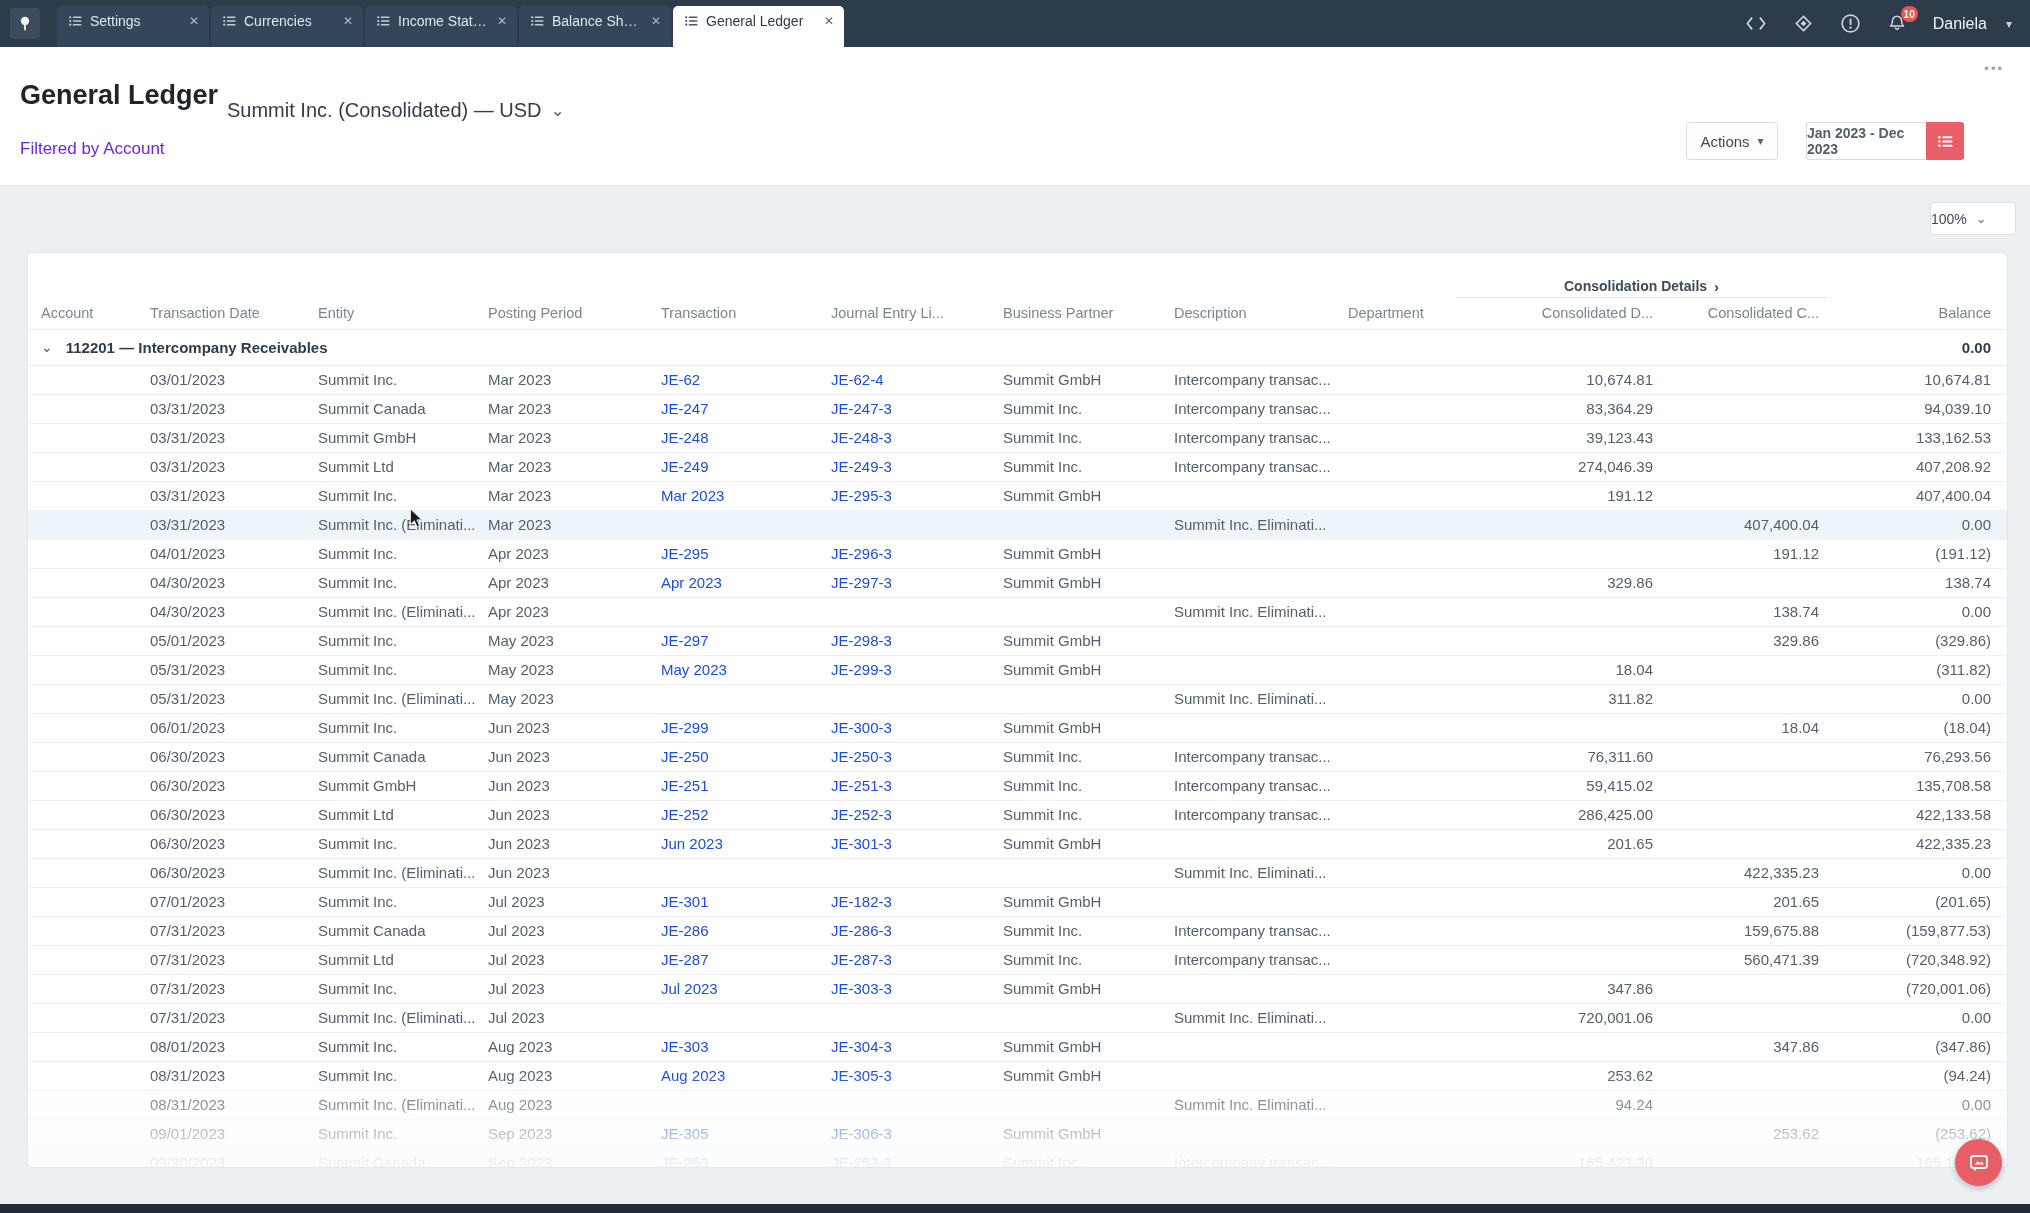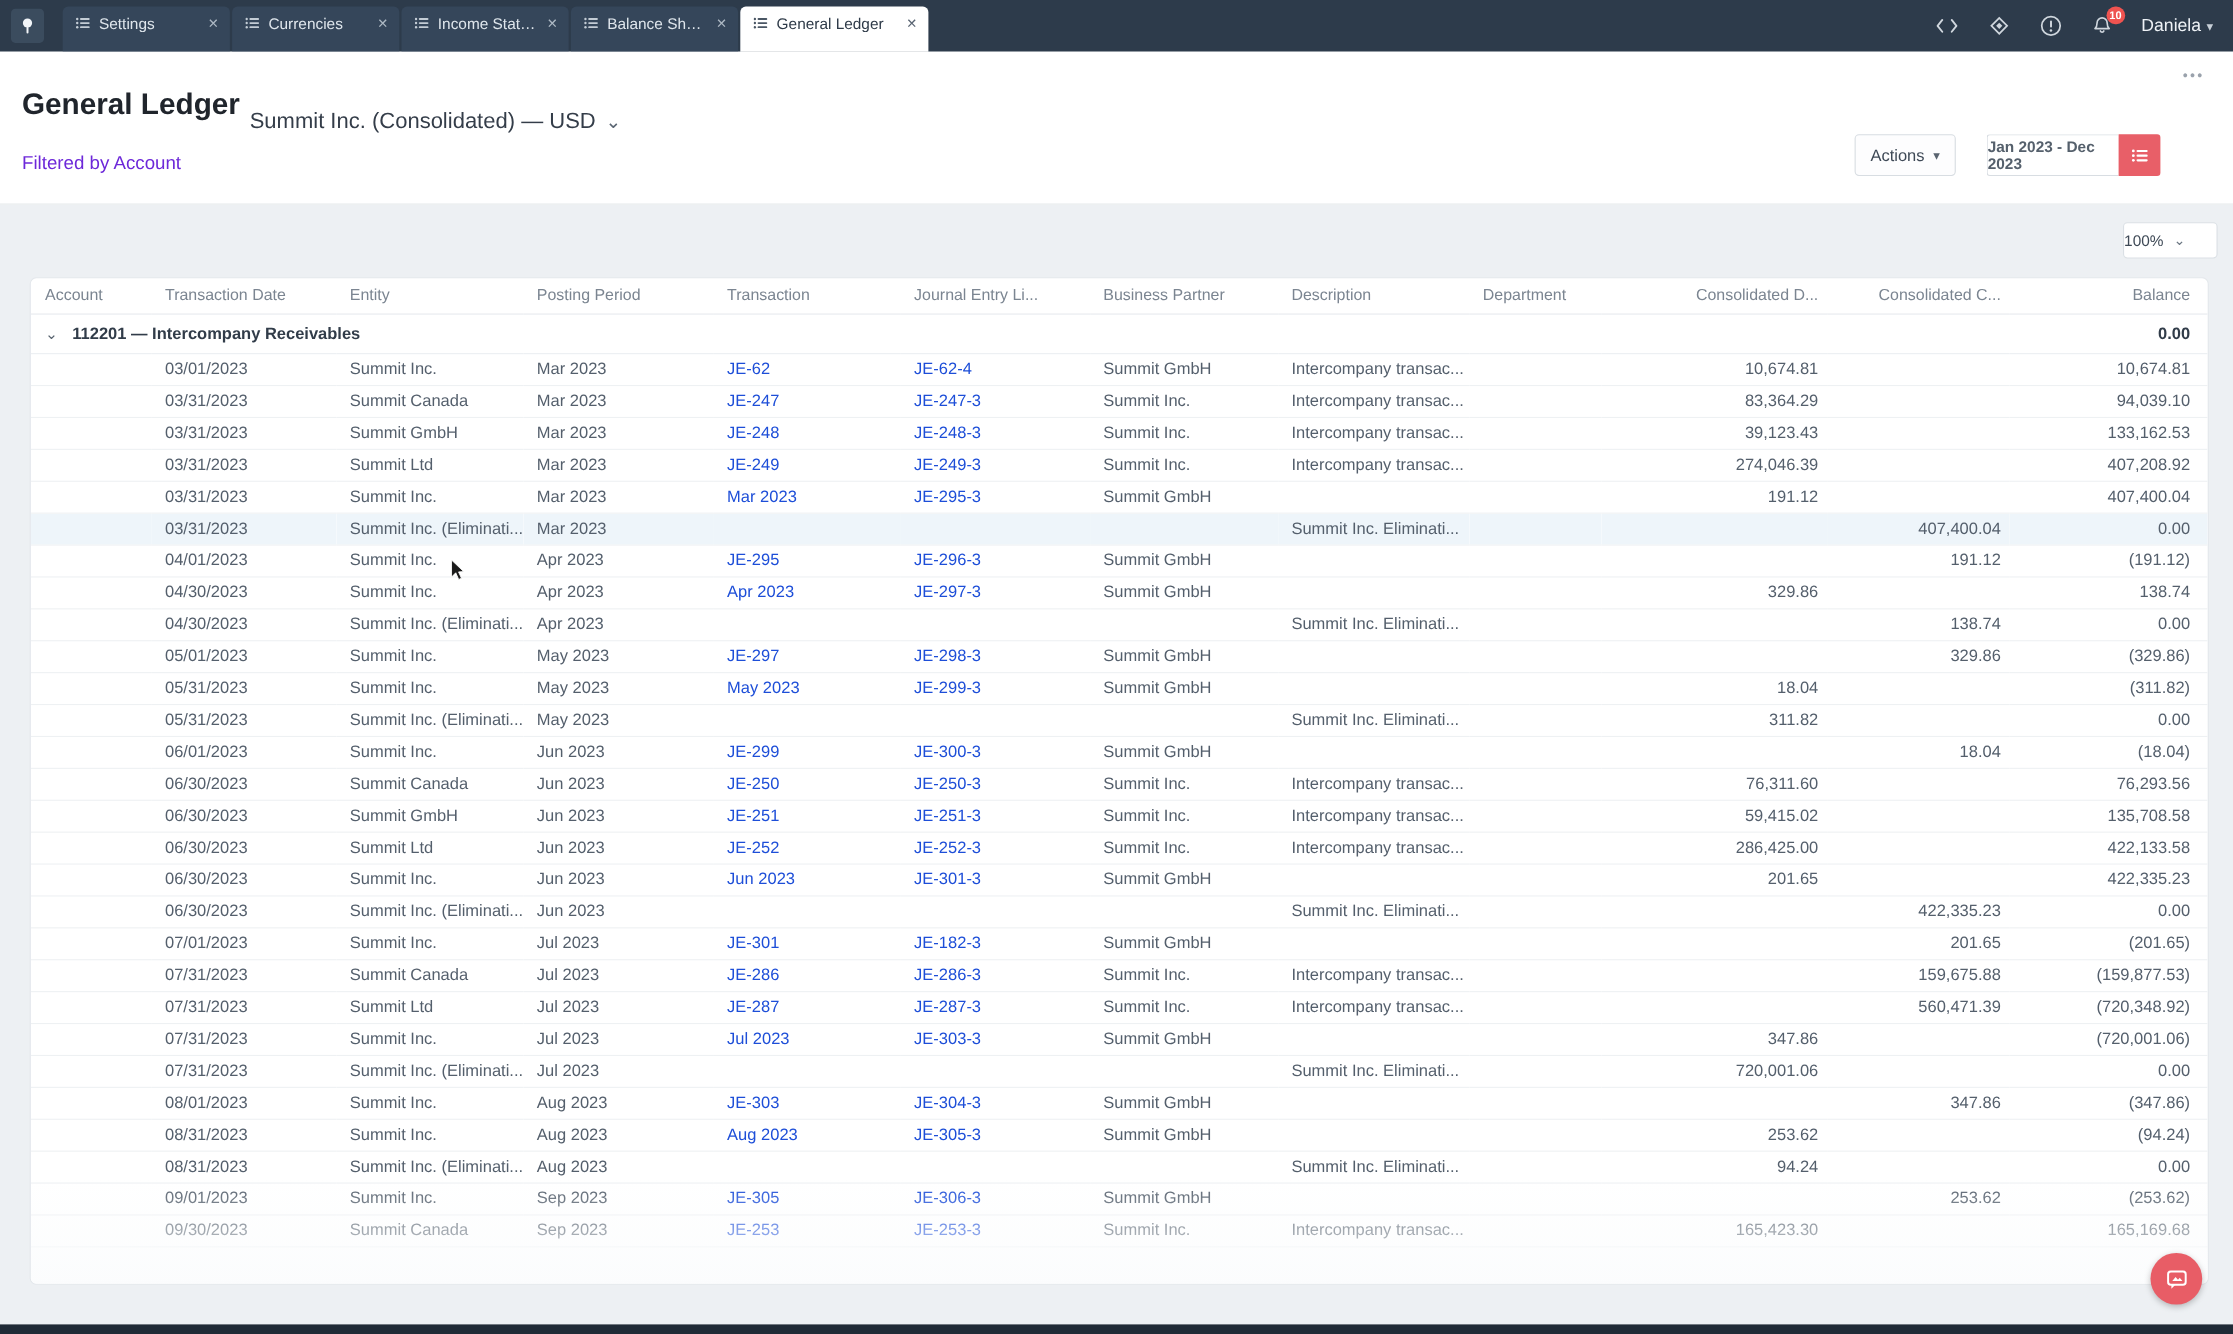--- a/index.html
+++ b/index.html
@@ -13,21 +13,21 @@
   .tab { width:152px; height:41px; background:#35465a; border-radius:5px 5px 0 0; margin-right:2px; display:flex; align-items:center; padding:0 10px 12px 12px; color:#dfe6ec; font-size:14px; cursor:default; }
   .tab.active { width:171px; background:#ffffff; color:#2e3a48; }
   .tab .tab-icon { display:flex; margin-right:8px; color:#c3ccd5; }
   .tab.active .tab-icon { color:#4a5664; }
   .tab .tab-label { flex:1; white-space:nowrap; overflow:hidden; text-overflow:ellipsis; }
   .tab .tab-close { font-size:12px; color:#aeb9c4; margin-left:8px; }
   .tab.active .tab-close { color:#5a6573; }
   .topbar-right { position:absolute; right:18px; top:0; height:47px; display:flex; align-items:center; gap:26px; color:#cfd6dd; }
   .tb-icon { display:flex; position:relative; }
   .badge { position:absolute; top:-7px; right:-11px; min-width:17px; height:16px; background:#ef5350; color:#fff; font-size:10px; border-radius:9px; display:flex; align-items:center; justify-content:center; padding:0 3px; font-weight:bold; }
-  .user { display:flex; align-items:center; gap:5px; color:#eef2f6; font-size:16px; }
+  .user { display:flex; align-items:center; gap:19px; color:#eef2f6; font-size:16px; }
   .caret { font-size:12px; line-height:1; color:#c7cfd7; }
 
   
   .page-header { position:absolute; top:47px; left:0; right:0; height:139px; background:#fff; border-bottom:1px solid #e6e9ec; }
   .title { position:absolute; left:20px; top:33px; font-size:27px; font-weight:bold; color:#20252c; }
   .subtitle { position:absolute; left:227px; top:52px; font-size:20px; color:#343d49; display:flex; align-items:center; gap:9px; }
   .subtitle .chev { font-size:17px; color:#5b6673; }
   .filter-note { position:absolute; left:20px; top:92px; font-size:17px; color:#6d28d9; }
   .more-dots { position:absolute; right:26px; top:14px; font-size:13px; letter-spacing:2px; color:#9aa2ac; }
   .actions-btn { position:absolute; left:1686px; top:75px; width:92px; height:38px; background:#fdfdfe; border:1px solid #d8dde2; border-radius:4px; display:flex; align-items:center; justify-content:center; gap:8px; font-size:15px; color:#3e4956; }
@@ -228,20 +228,30 @@
         <col class="c5">
         <col class="c6">
         <col class="c7">
         <col class="c8">
         <col class="c9">
         <col class="c10">
         <col class="c11">
         <col>
     </colgroup>
     <thead>
+      <tr class="hdr-group">
+        <th colspan="9"></th>
+        <th colspan="2" class="cons-group">
+          <span class="cons-group-inner">
+            <span>Consolidation Details</span>
+            <span class="chev">›</span>
+          </span>
+        </th>
+        <th></th>
+      </tr>
       <tr class="hdr-cols">
         <th style="padding-left:13px">Account</th>
         <th>Transaction Date</th>
         <th>Entity</th>
         <th>Posting Period</th>
         <th>Transaction</th>
         <th>Journal Entry Li...</th>
         <th>Business Partner</th>
         <th>Description</th>
         <th>Department</th>

